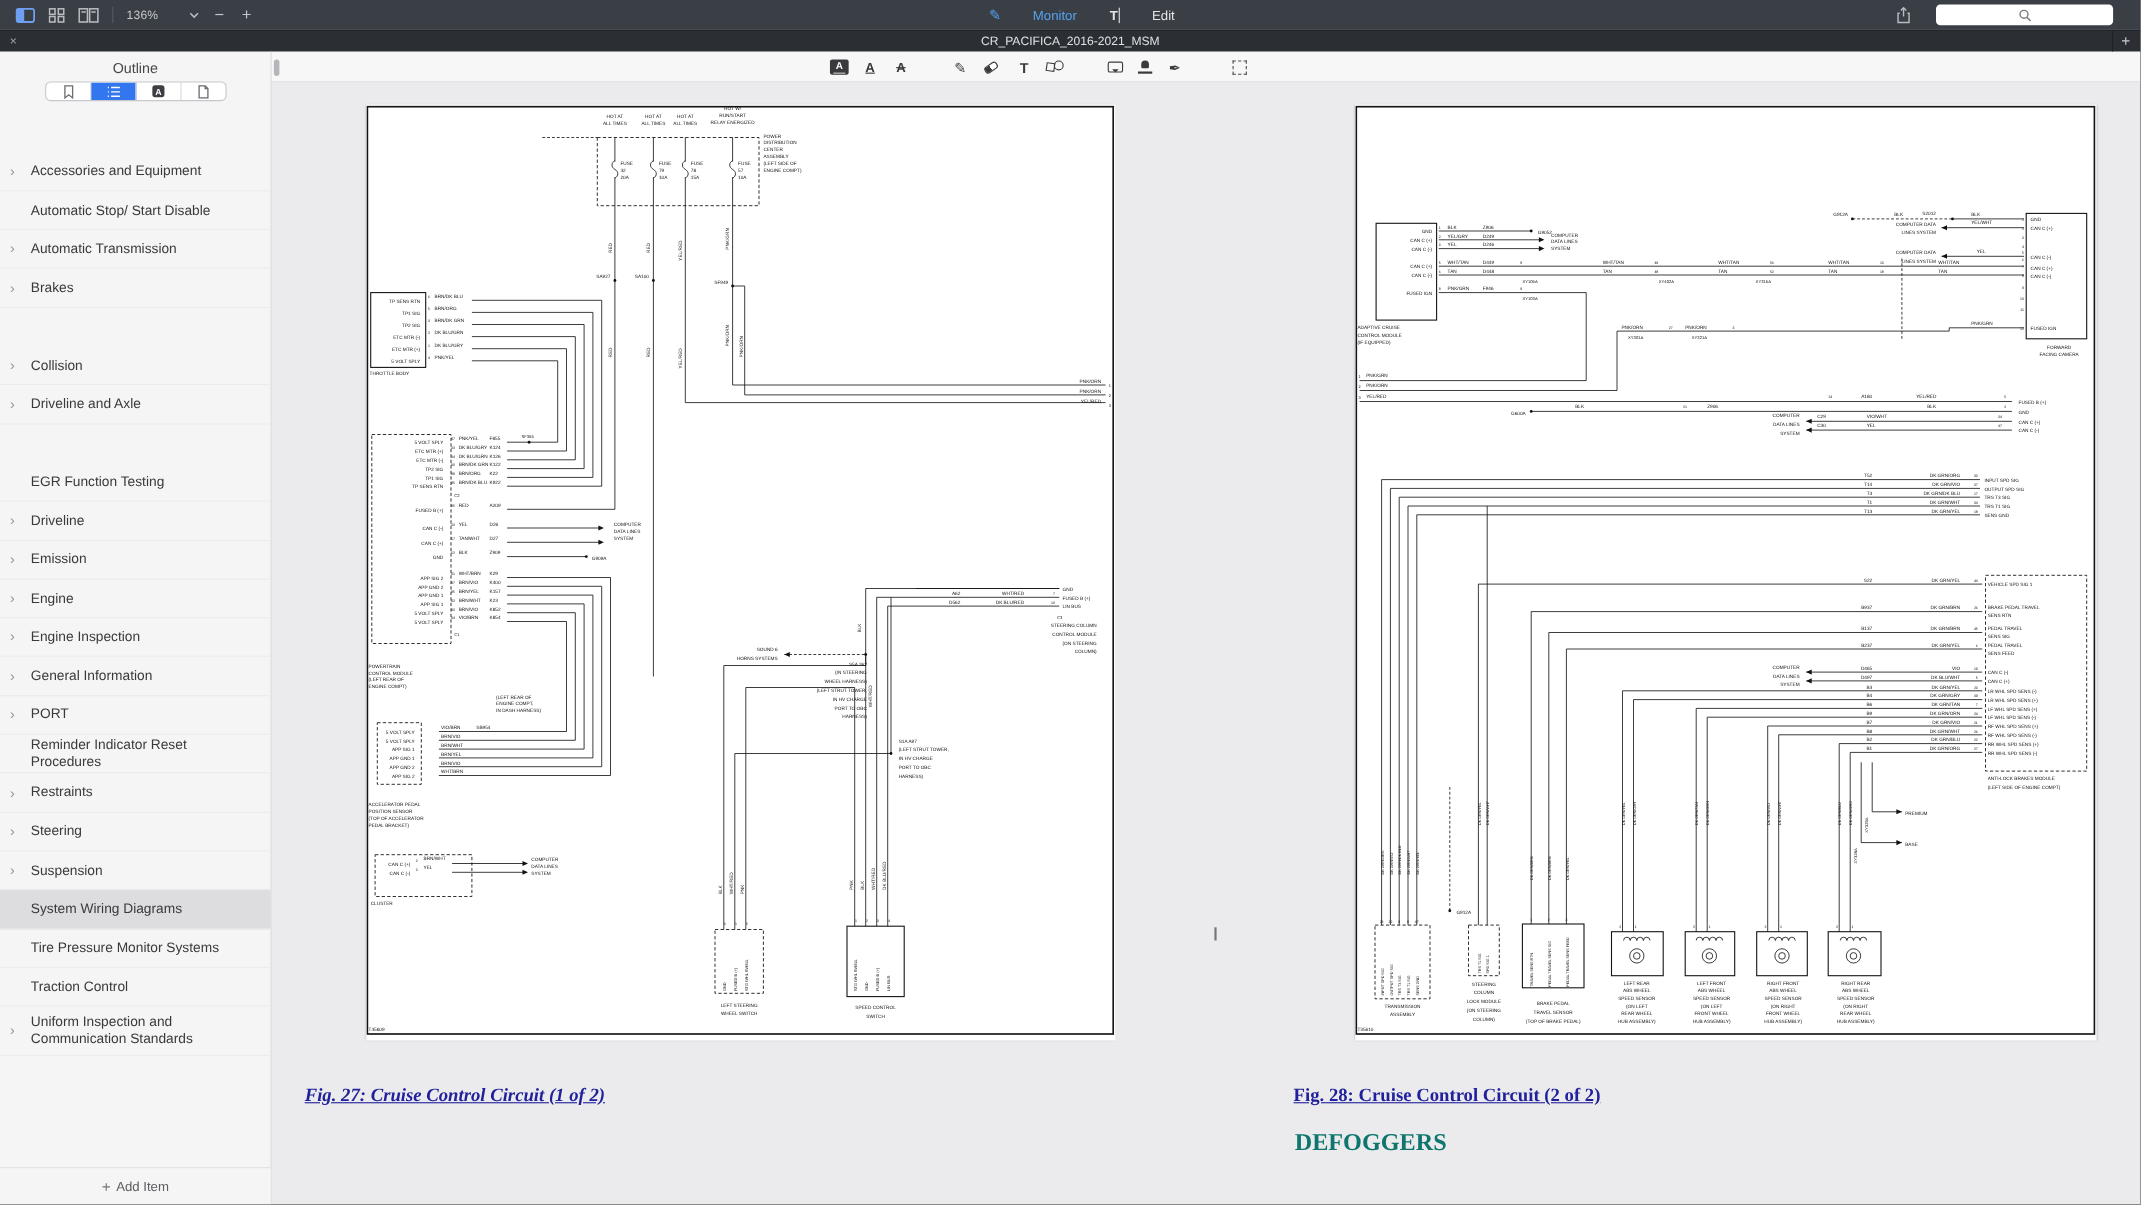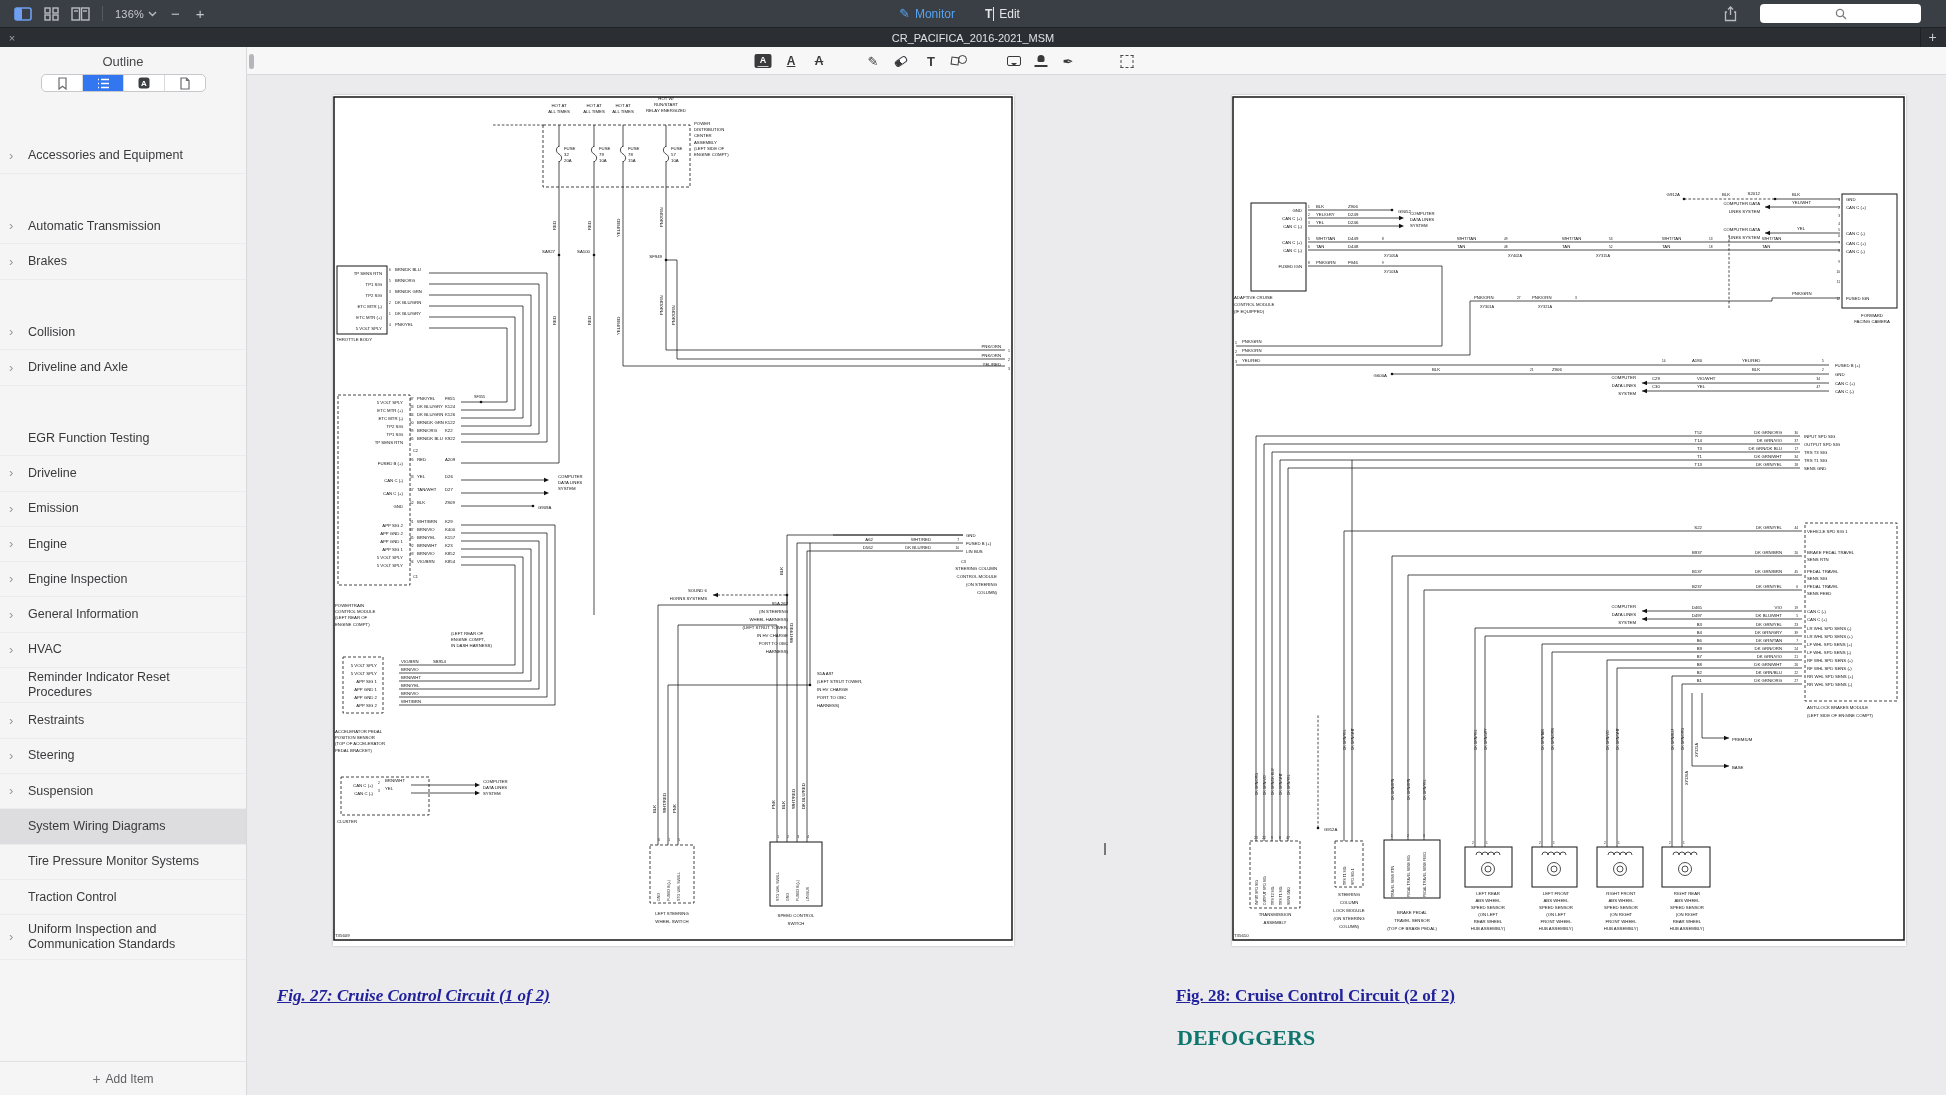--- a/index.html
+++ b/index.html
@@ -1,21 +1,21 @@
 <!DOCTYPE html>
 <html><head>
 <meta charset="utf-8">
 <style>
   html,body{margin:0;padding:0;background:#222;}
   *{box-sizing:border-box;}
   .app{position:relative;width:1946px;height:1095px;overflow:hidden;font-family:"Liberation Sans",sans-serif;background:#ebebed;}
   
   .toolbar{position:absolute;left:0;top:0;width:100%;height:27px;background:#3a3e45;display:flex;align-items:center;}
   .tb-group{position:absolute;top:0;height:27px;display:flex;align-items:center;}
-  .tb-btn{display:flex;align-items:center;justify-content:center;height:27px;padding:0 6px;cursor:default;}
+  .tb-btn{display:flex;align-items:center;justify-content:center;height:27px;padding:0 6px;cursor:default;gap:24px;}
   .tb-sep{width:1px;height:15px;background:#565a60;margin:0 6px;}
   .zoom-text{color:#c7cace;font-size:11px;letter-spacing:.2px;}
   .pm{color:#c3c6cb;font-size:15px;line-height:15px;padding:0 8px;}
   .annotate-lbl{color:#55a3f0;font-size:12px;margin-left:5px;}
   .edit-lbl{color:#e4e6e8;font-size:12px;margin-left:5px;}
   .pen-glyph{color:#55a3f0;font-size:13px;transform:rotate(0deg);}
   .tmark{color:#e4e6e8;font-size:12px;font-weight:bold;border-right:1.5px solid #e4e6e8;padding-right:1px;}
   .search-field{position:absolute;left:1760px;top:4px;width:161px;height:19px;background:#fff;border-radius:4px;display:flex;align-items:center;justify-content:center;}
   
   .tabbar{position:absolute;left:0;top:27px;width:100%;height:20px;background:#2b2e33;border-top:1px solid #1e2125;}
@@ -180,20 +180,23 @@
             <path d="M1 1 h5.5 L9 3.5 V12 H1 z" fill="none" stroke="#6b6b70" stroke-width="1.2"></path>
             <path d="M6.5 1 V3.5 H9" fill="none" stroke="#6b6b70" stroke-width="1.2"></path>
           </svg>
       </div>
     </div>
     <div class="sb-list" id="sb-list">
         <div class="sb-row" style="top: 38.6px; height: 35.3px;">
           <span class="sb-chev">›</span>
           <span class="sb-label">Accessories and Equipment</span>
         </div>
+        <div class="sb-row" style="top: 73.9px; height: 35.3px;">
+          <span class="sb-label">Automatic Stop/ Start Disable</span>
+        </div>
         <div class="sb-row" style="top: 109.2px; height: 35.3px;">
           <span class="sb-chev">›</span>
           <span class="sb-label">Automatic Transmission</span>
         </div>
         <div class="sb-row" style="top: 144.5px; height: 35.3px;">
           <span class="sb-chev">›</span>
           <span class="sb-label">Brakes</span>
         </div>
         <div class="sb-row" style="top: 215.1px; height: 35.3px;">
           <span class="sb-chev">›</span>
@@ -221,21 +224,21 @@
         <div class="sb-row" style="top: 462.2px; height: 35.3px;">
           <span class="sb-chev">›</span>
           <span class="sb-label">Engine Inspection</span>
         </div>
         <div class="sb-row" style="top: 497.5px; height: 35.3px;">
           <span class="sb-chev">›</span>
           <span class="sb-label">General Information</span>
         </div>
         <div class="sb-row" style="top: 532.8px; height: 35.3px;">
           <span class="sb-chev">›</span>
-          <span class="sb-label">HVAC</span>
+          <span class="sb-label">PORT</span>
         </div>
         <div class="sb-row" style="top: 568.1px; height: 35.3px;">
           <span class="sb-label">Reminder Indicator Reset Procedures</span>
         </div>
         <div class="sb-row" style="top: 603.4px; height: 35.3px;">
           <span class="sb-chev">›</span>
           <span class="sb-label">Restraints</span>
         </div>
         <div class="sb-row" style="top: 638.7px; height: 35.3px;">
           <span class="sb-chev">›</span>

